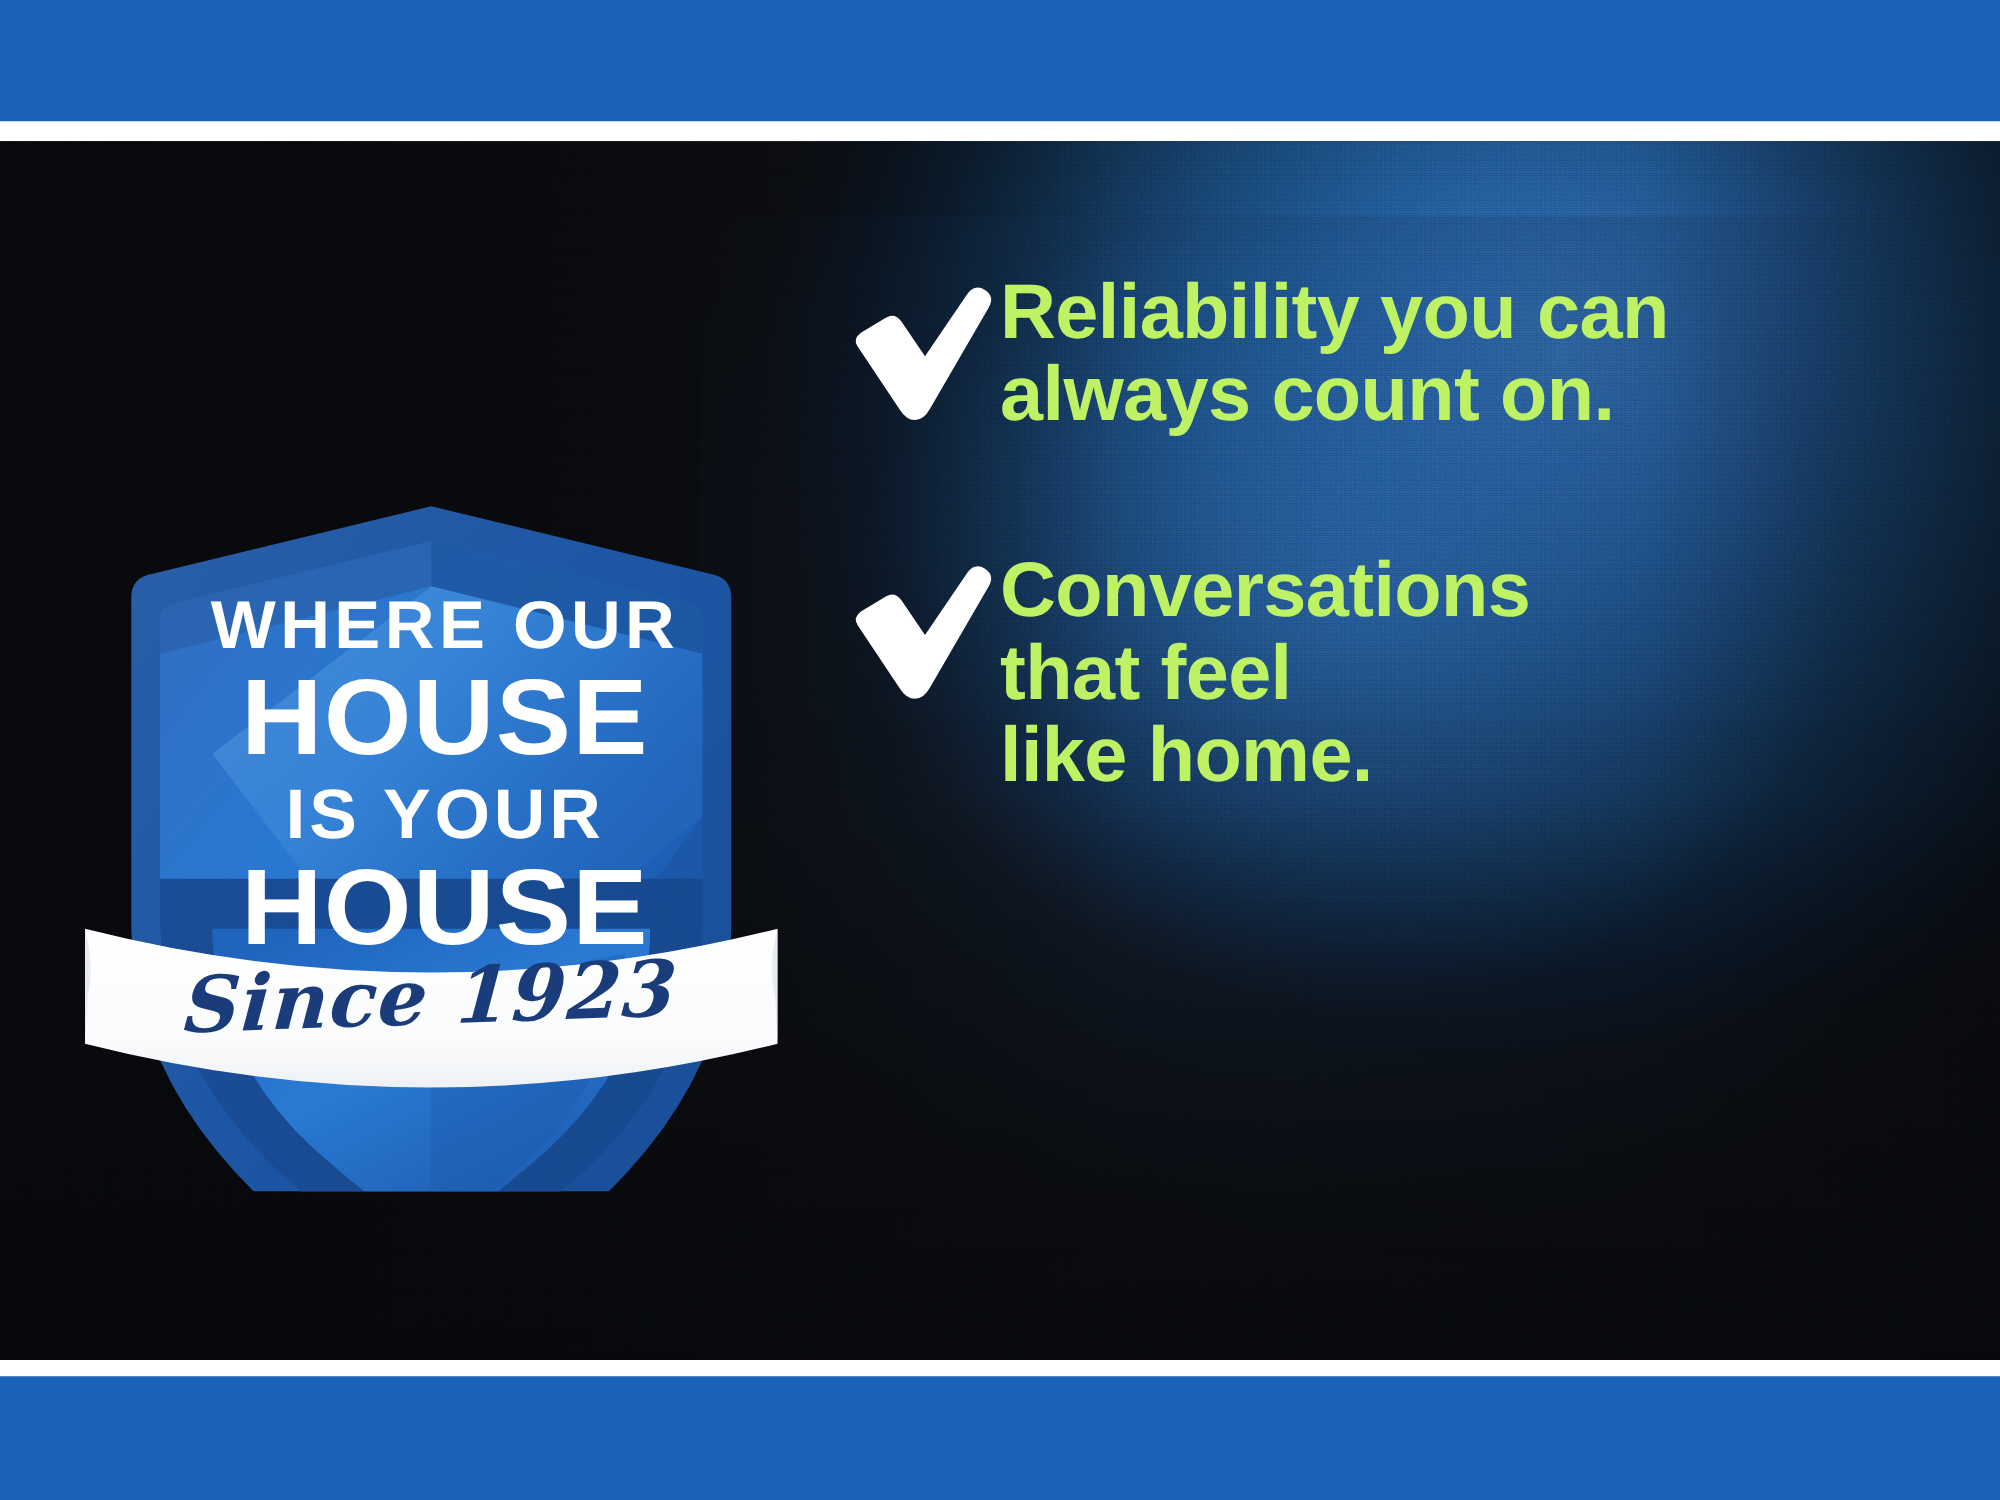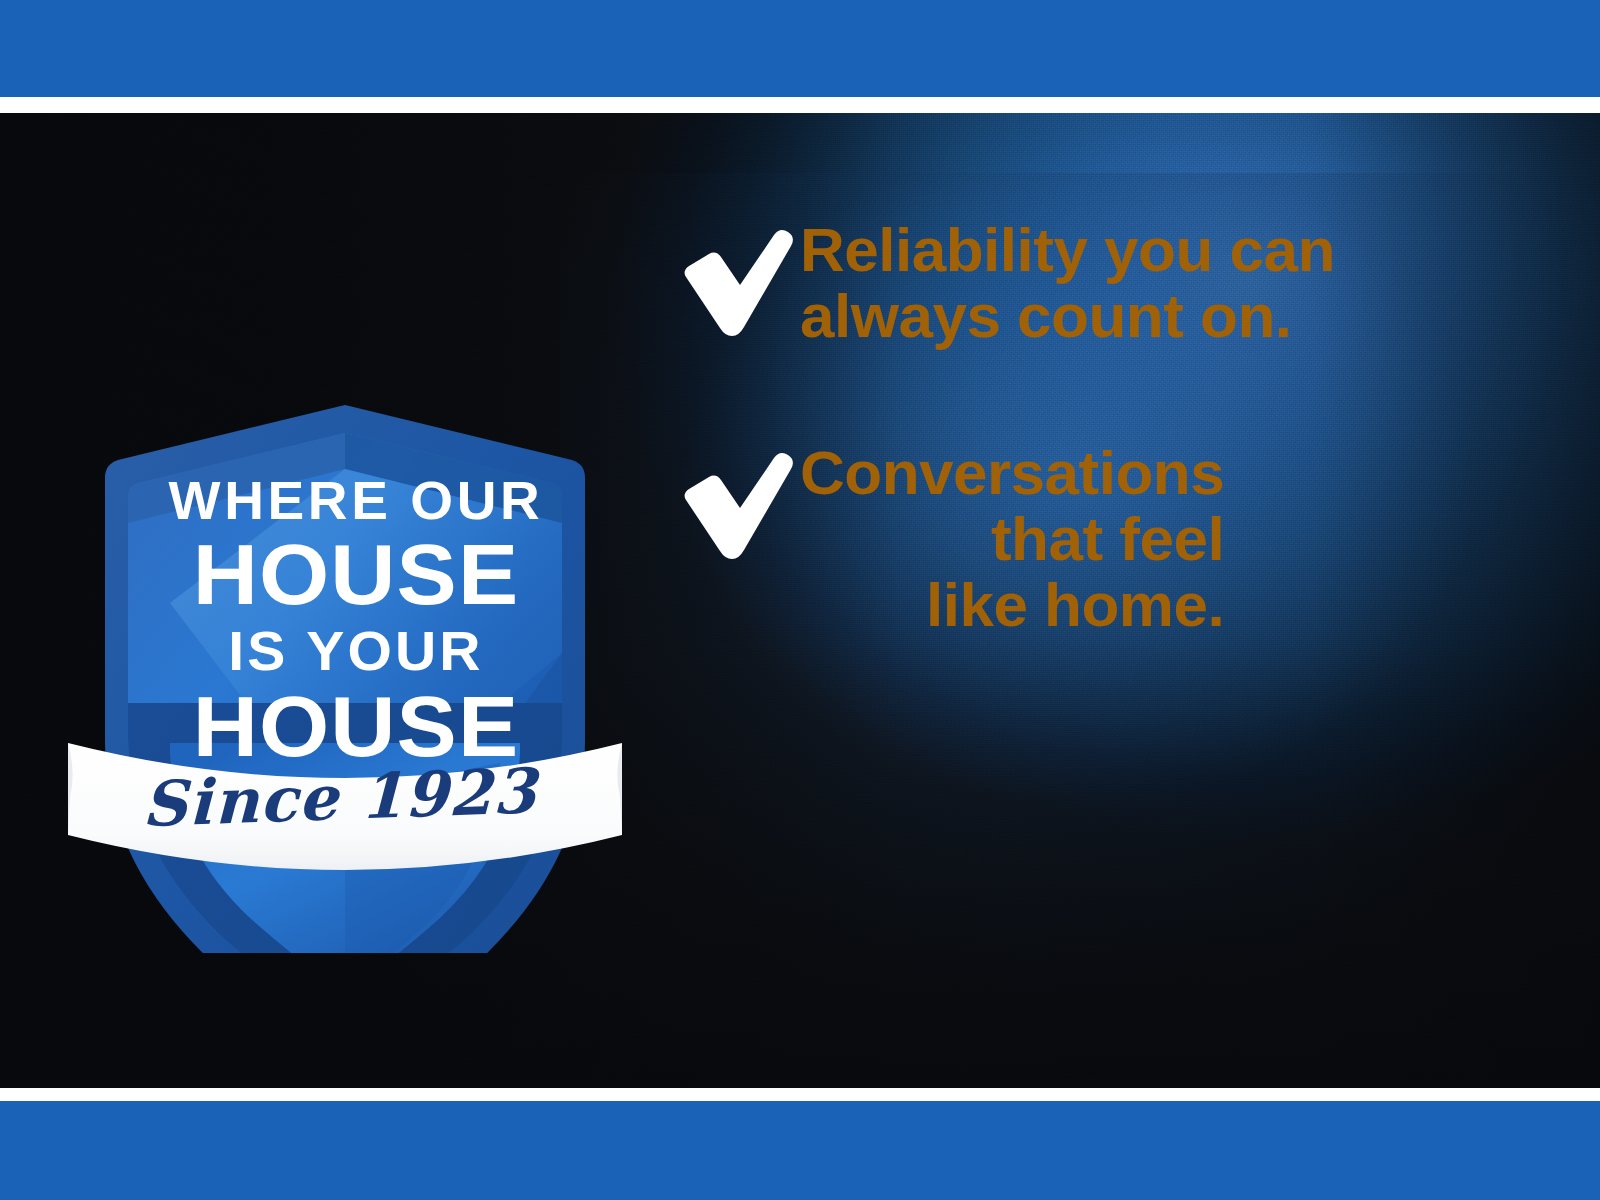--- a/index.html
+++ b/index.html
@@ -191,30 +191,30 @@
     left: 668px;
     top: 100px;
     width: 880px;
   }
   .bullet {
     position: relative;
     display: flex;
     align-items: flex-start;
     margin-bottom: 86px;
   }
-  .bullet:last-child { margin-bottom: 0; text-align: right; }
+  .bullet:last-child { margin-bottom: 0; }
   .check-icon {
     flex: 0 0 auto;
     width: 132px;
     height: 118px;
     margin-top: 8px;
   }
   .check-icon svg { display: block; width: 132px; height: 118px; }
   .bullet-text {
-    color: #a16207;
+    color: #bef264;
     font-family: "Liberation Sans", sans-serif;
     font-weight: 700;
     font-size: 62px;
     line-height: 1.07;
     letter-spacing: -0.5px;
     padding-top: 4px;
     white-space: pre-line;
   }
 </style>
 </head>

